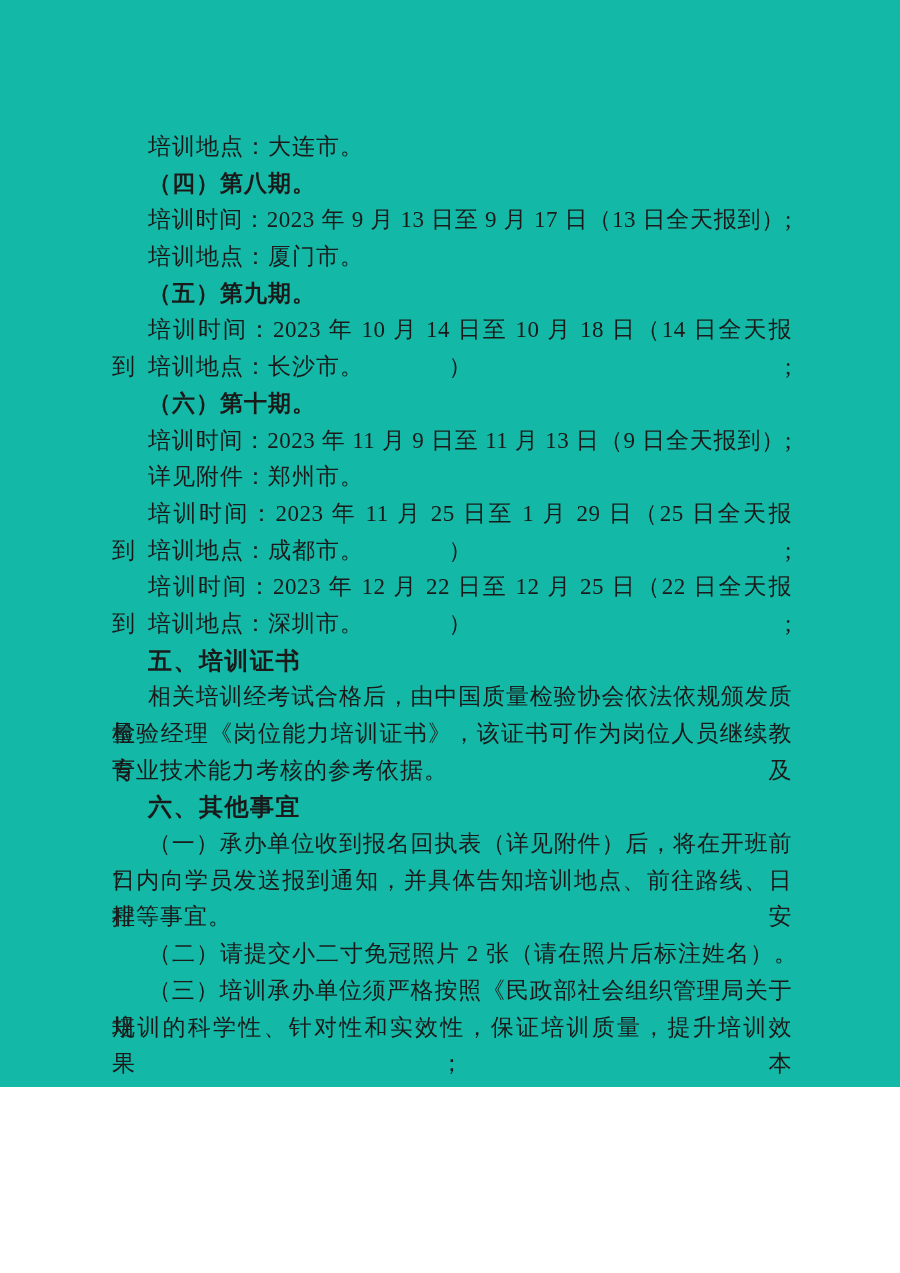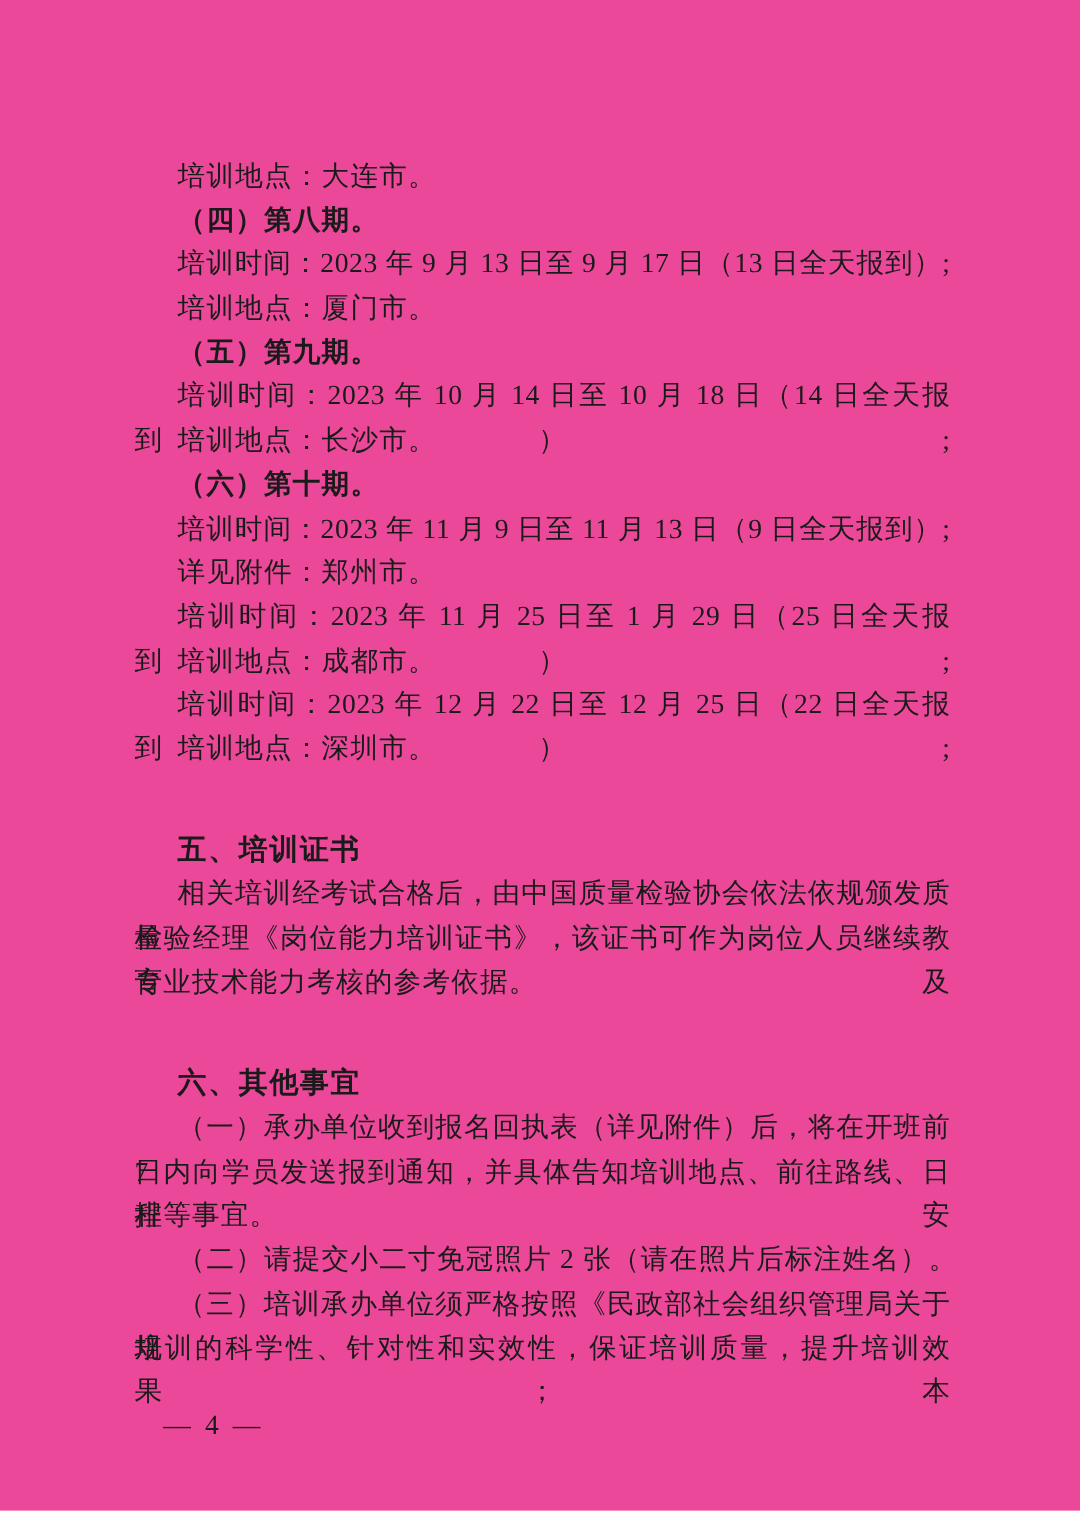--- a/index.html
+++ b/index.html
@@ -3,22 +3,22 @@
 <meta charset="utf-8">
 <style>
   html, body {
     margin: 0;
     padding: 0;
     background: #ffffff;
   }
   .page {
     position: relative;
     width: 900px;
-    height: 1259px;
-    background: #ec4899;
+    height: 1087px;
+    background: #14b8a6;
     overflow: hidden;
     font-family: "Liberation Serif", "DejaVu Serif", serif;
     color: #1a1a1a;
   }
   .doc {
     position: absolute;
     left: 112px;
     top: 129px;
     width: 680px;
   }
@@ -40,21 +40,20 @@
     letter-spacing: 0.5px;
   }
   .line.sub {
     font-weight: bold;
   }
   .line.head {
     font-weight: bold;
     font-family: "Liberation Sans", "DejaVu Sans", sans-serif;
     font-size: 24px;
     letter-spacing: 1.5px;
-    margin-top: 48px;
   }
   .footer {
     position: absolute;
     left: 136px;
     top: 1170px;
     height: 36px;
     line-height: 36px;
     font-size: 23px;
     letter-spacing: 3px;
     color: #1a1a1a;

